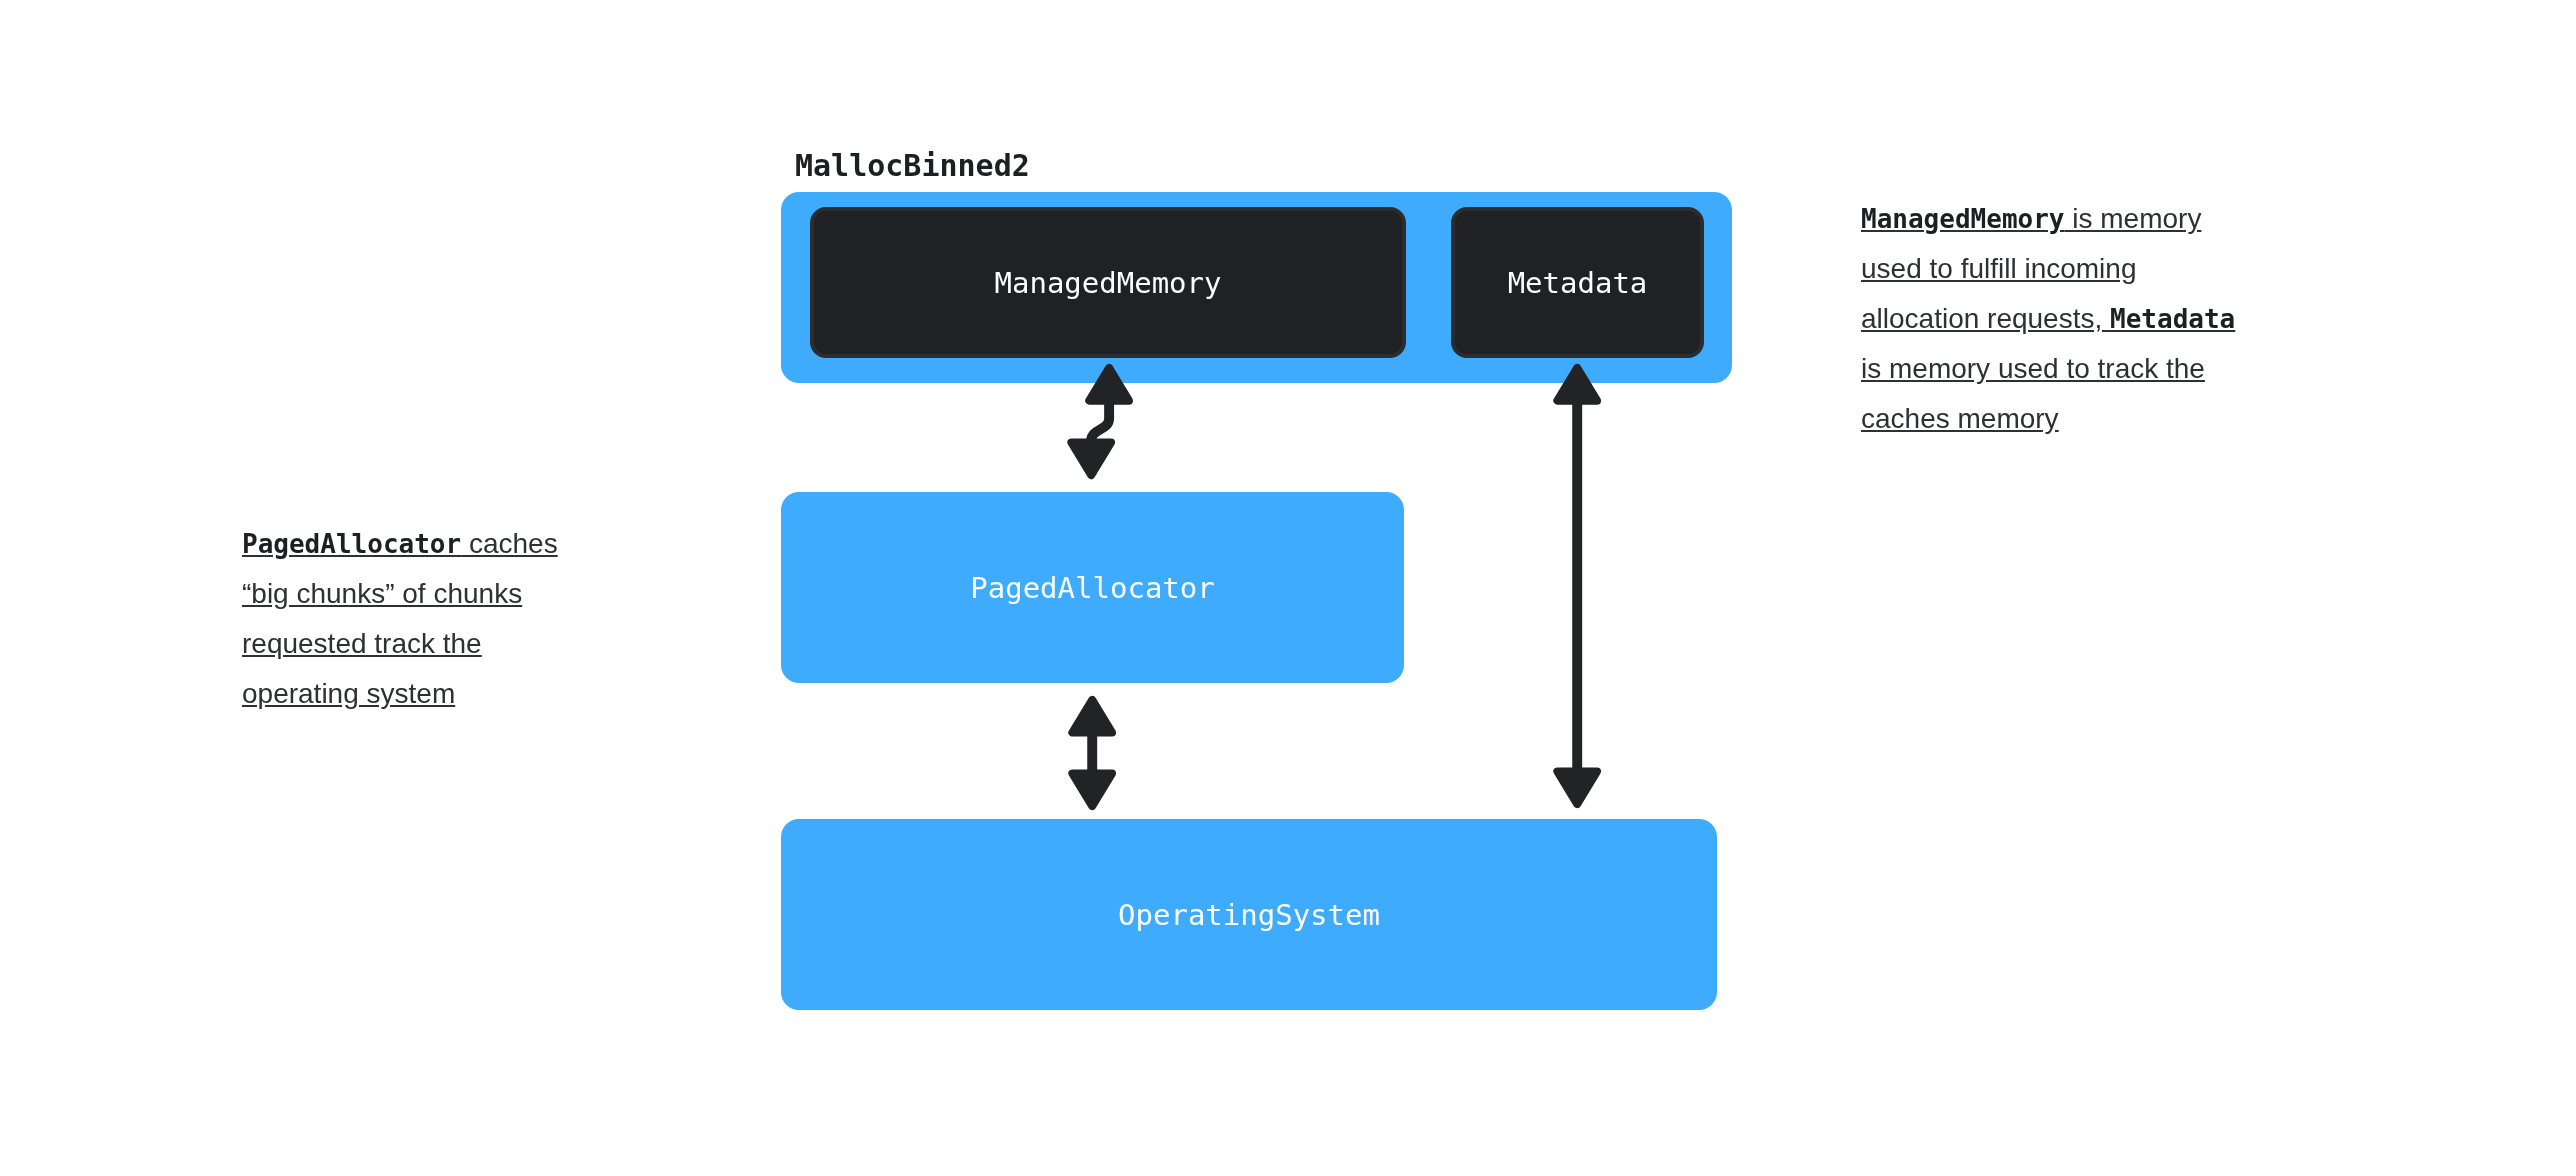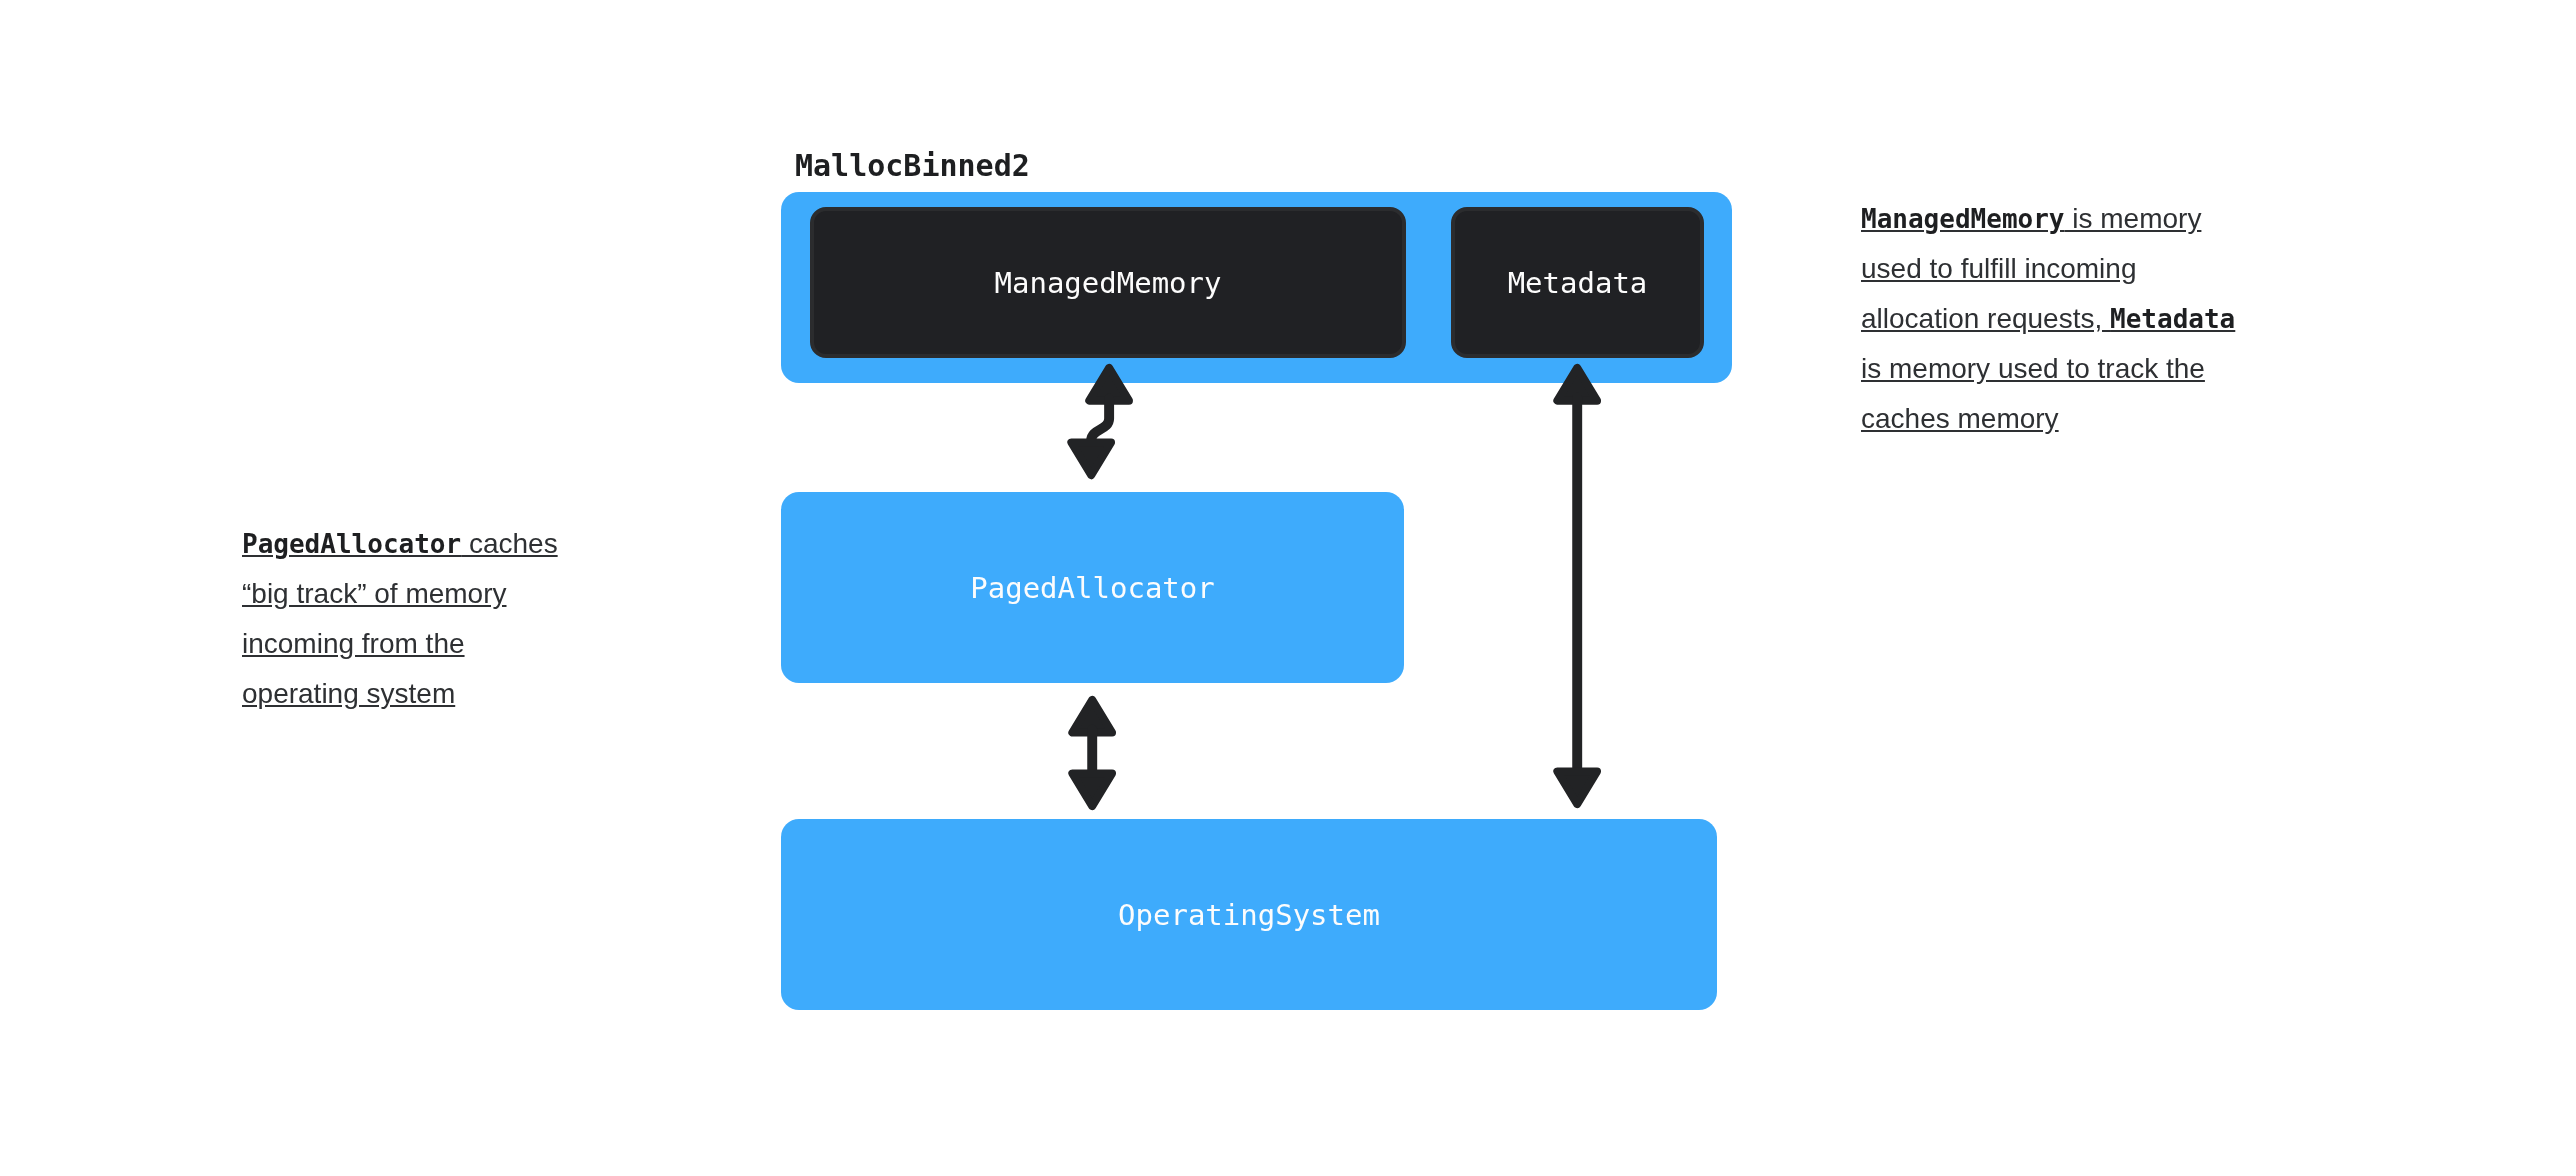--- a/index.html
+++ b/index.html
@@ -158,22 +158,22 @@
 
     <g>
       <polygon class="head" points="1567,403 1607,403 1587,370"></polygon>
       <path class="shaft" d="M1587,400 L1587,777"></path>
       <polygon class="head" points="1567,776 1607,776 1587,809"></polygon>
     </g>
   </svg>
 
   <div class="annotation annotation-left">
       <div class="ann-line"><span class="code">PagedAllocator</span><span> caches</span></div>
-      <div class="ann-line"><span>“big track” of memory</span></div>
-      <div class="ann-line"><span>incoming from the</span></div>
+      <div class="ann-line"><span>“big chunks” of chunks</span></div>
+      <div class="ann-line"><span>requested track the</span></div>
       <div class="ann-line"><span>operating system</span></div>
     </div>
 
   <div class="annotation annotation-right">
       <div class="ann-line"><span class="code">ManagedMemory</span><span> is memory</span></div>
       <div class="ann-line"><span>used to fulfill incoming</span></div>
       <div class="ann-line"><span>allocation requests, </span><span class="code">Metadata</span></div>
       <div class="ann-line"><span>is memory used to track the</span></div>
       <div class="ann-line"><span>caches memory</span></div>
     </div>

